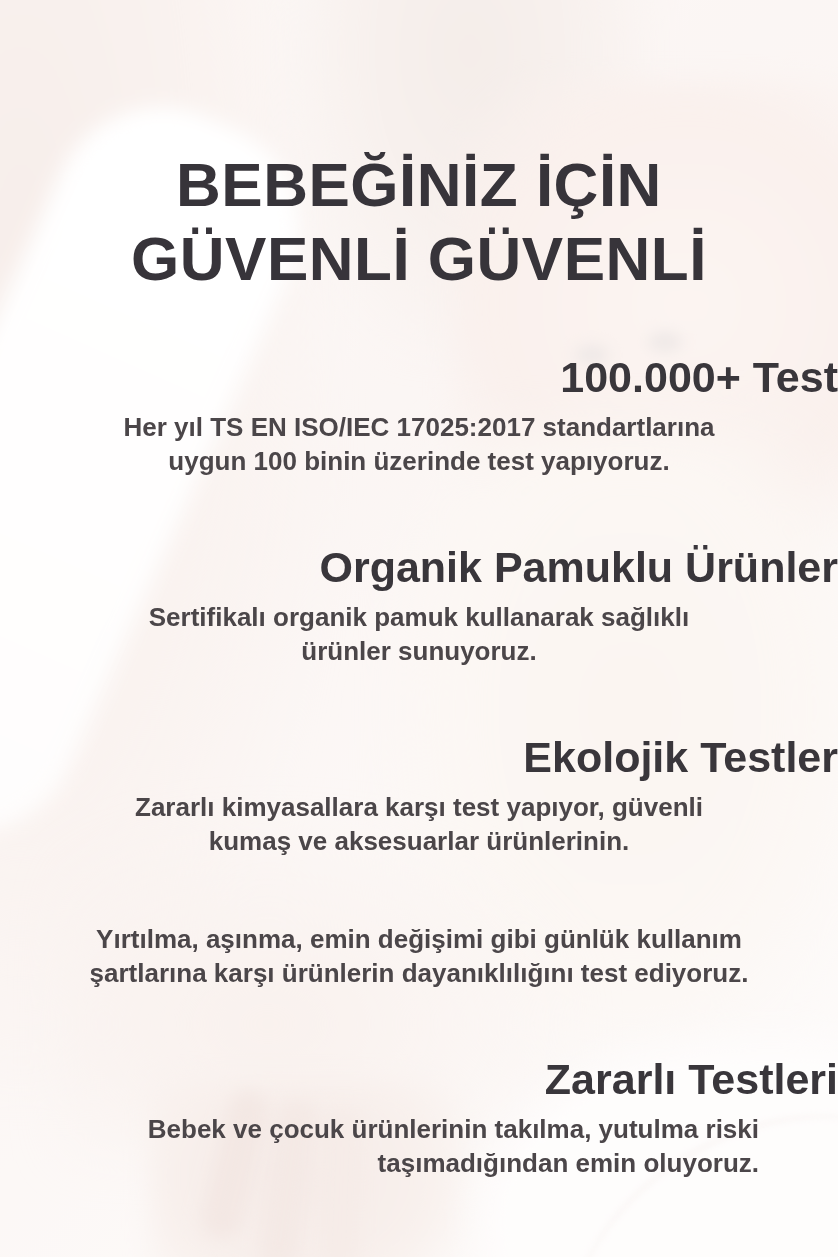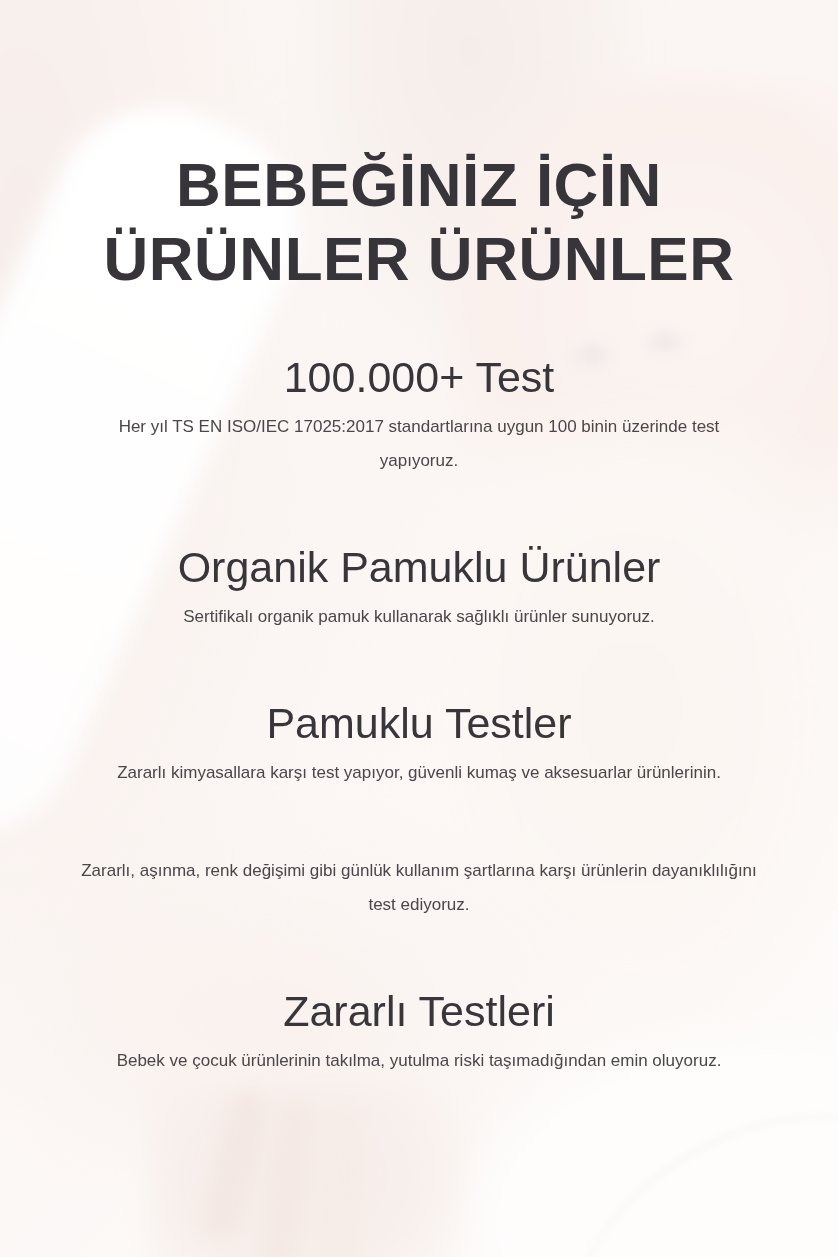--- a/index.html
+++ b/index.html
@@ -62,33 +62,34 @@
   .main-title{
     margin:148px 0 0;
     font-size:62px;line-height:74px;font-weight:800;
     color:#37343a;letter-spacing:.5px;
   }
   .main-title .line{display:block;}
   .section{margin-top:56px;}
   .section + .section{margin-top:64px;}
   .section h2{
     margin:0 0 8px;
-    font-size:43px;line-height:50px;font-weight:400;
+    font-size:43px;line-height:50px;font-weight:700;
     color:#39363b;
+    text-align:right;
   }
   .section p{
     margin:0 auto;
-    font-size:17px;line-height:34px;font-weight:400;
+    font-size:26px;line-height:34px;font-weight:700;
     color:#4b4649;
   }
   .w1{max-width:650px;}
   .w2{max-width:620px;}
   .w3{max-width:650px;}
   .w4{max-width:690px;}
-  .w5{max-width:680px;}
+  .w5{max-width:680px;text-align:right;}
 </style>
 </head>
 <body>
 
 <div class="poster">
 
   <div class="bg" aria-hidden="true">
     <div class="bg-wash"></div>
     <div class="bg-mom-skin"></div>
     <div class="bg-mom-hair"></div>
@@ -104,40 +105,40 @@
     <div class="bg-finger-3"></div>
     <div class="bg-pillow"></div>
     <div class="bg-pillow-seam"></div>
     <div class="bg-overlay"></div>
   </div>
 
   <div class="content">
 
     <h1 class="main-title">
       <span class="line">BEBEĞİNİZ İÇİN</span>
-      <span class="line">ÜRÜNLER ÜRÜNLER</span>
+      <span class="line">GÜVENLİ GÜVENLİ</span>
     </h1>
 
     <section class="section">
       <h2>100.000+ Test</h2>
       <p class="w1">Her yıl TS EN ISO/IEC 17025:2017 standartlarına uygun 100 binin üzerinde test yapıyoruz.</p>
     </section>
 
     <section class="section">
       <h2>Organik Pamuklu Ürünler</h2>
       <p class="w2">Sertifikalı organik pamuk kullanarak sağlıklı ürünler sunuyoruz.</p>
     </section>
 
     <section class="section">
-      <h2>Pamuklu Testler</h2>
+      <h2>Ekolojik Testler</h2>
       <p class="w3">Zararlı kimyasallara karşı test yapıyor, güvenli kumaş ve aksesuarlar ürünlerinin.</p>
     </section>
 
     <section class="section">
-      <p class="w4">Zararlı, aşınma, renk değişimi gibi günlük kullanım şartlarına karşı ürünlerin dayanıklılığını test ediyoruz.</p>
+      <p class="w4">Yırtılma, aşınma, emin değişimi gibi günlük kullanım şartlarına karşı ürünlerin dayanıklılığını test ediyoruz.</p>
     </section>
 
     <section class="section">
       <h2>Zararlı Testleri</h2>
       <p class="w5">Bebek ve çocuk ürünlerinin takılma, yutulma riski taşımadığından emin oluyoruz.</p>
     </section>
 
   </div>
 </div>
 

